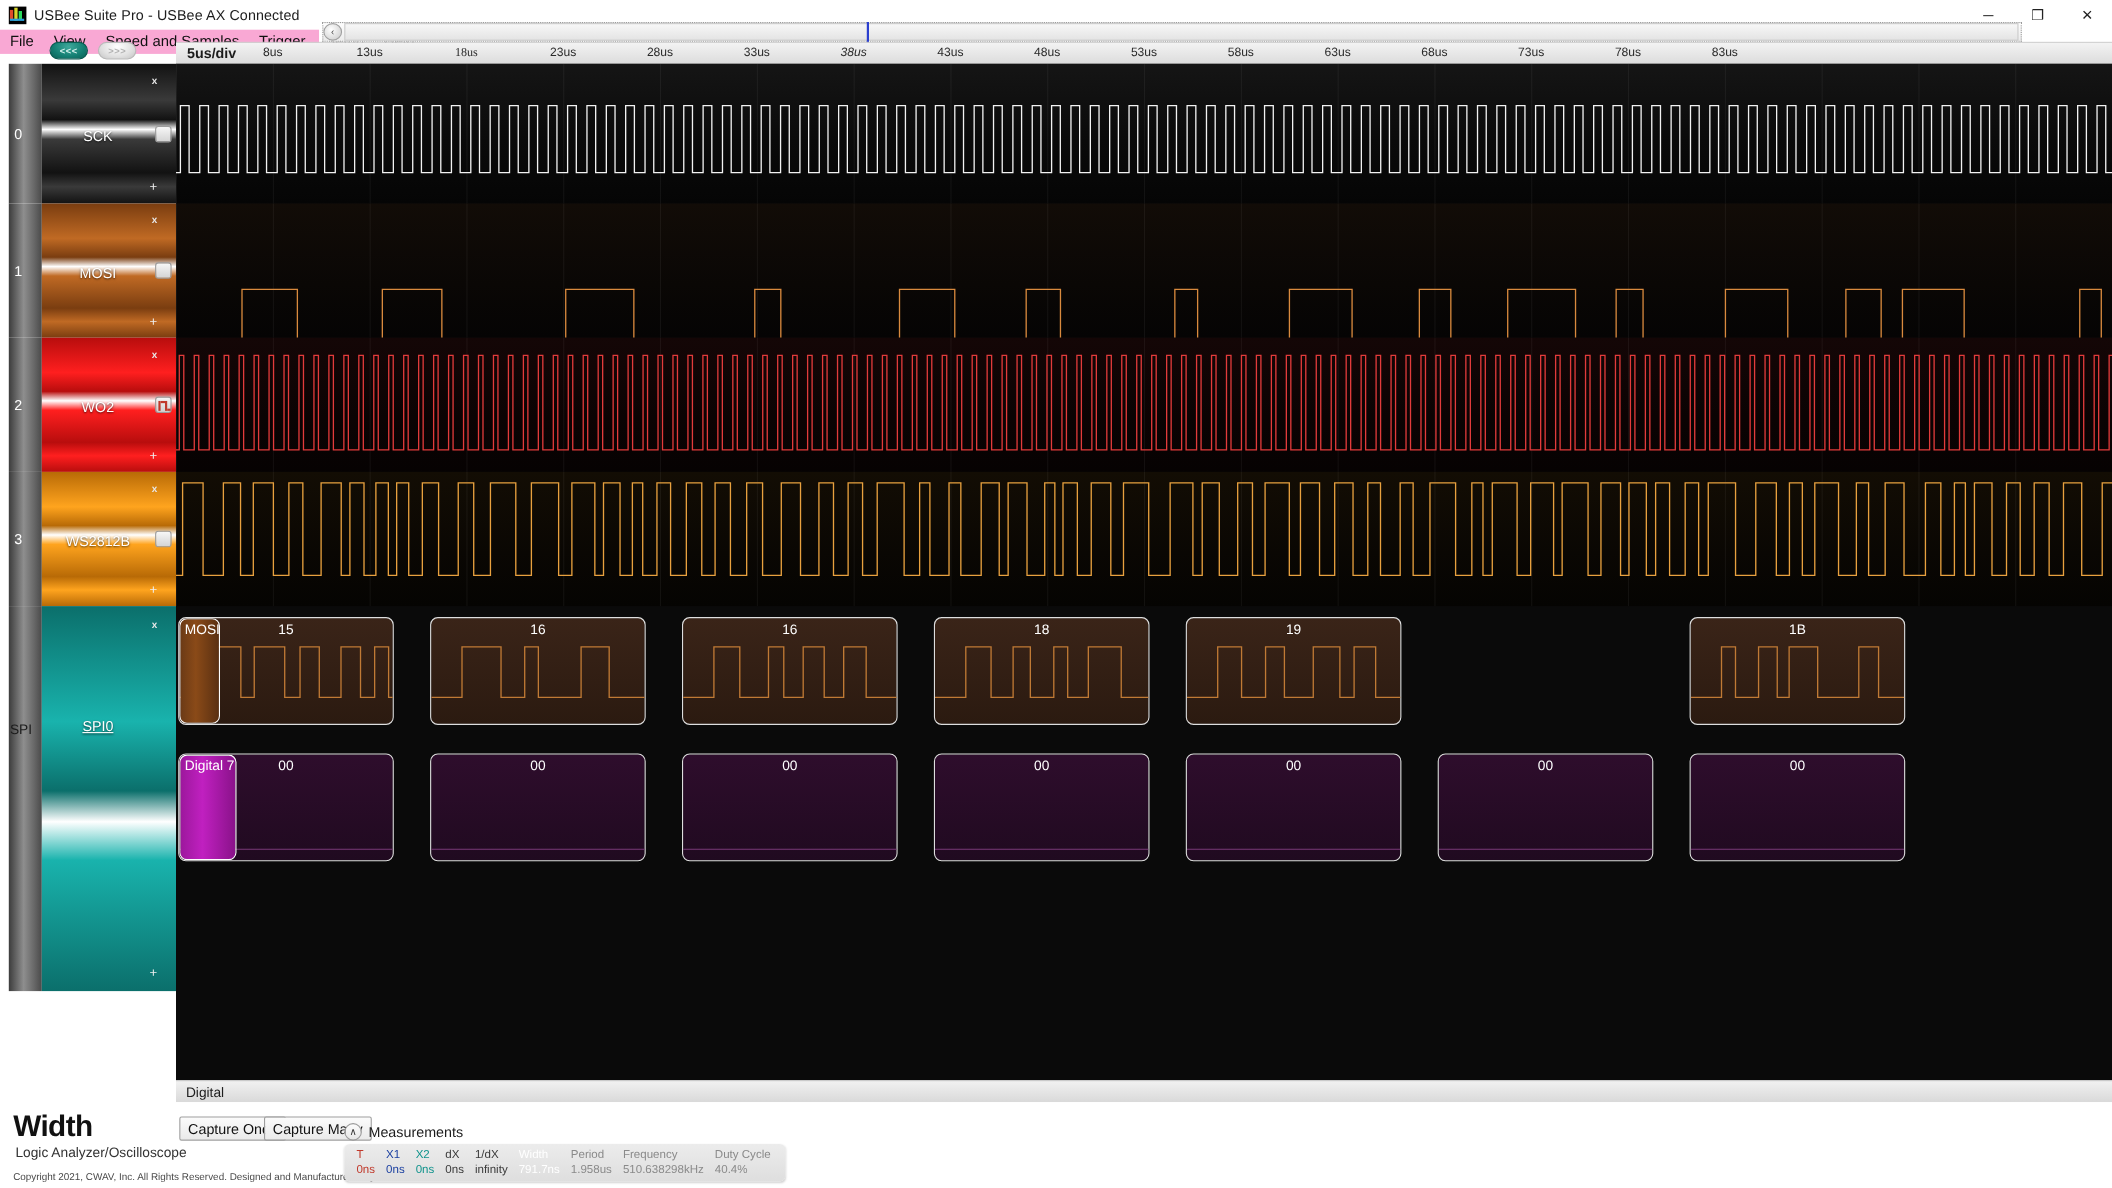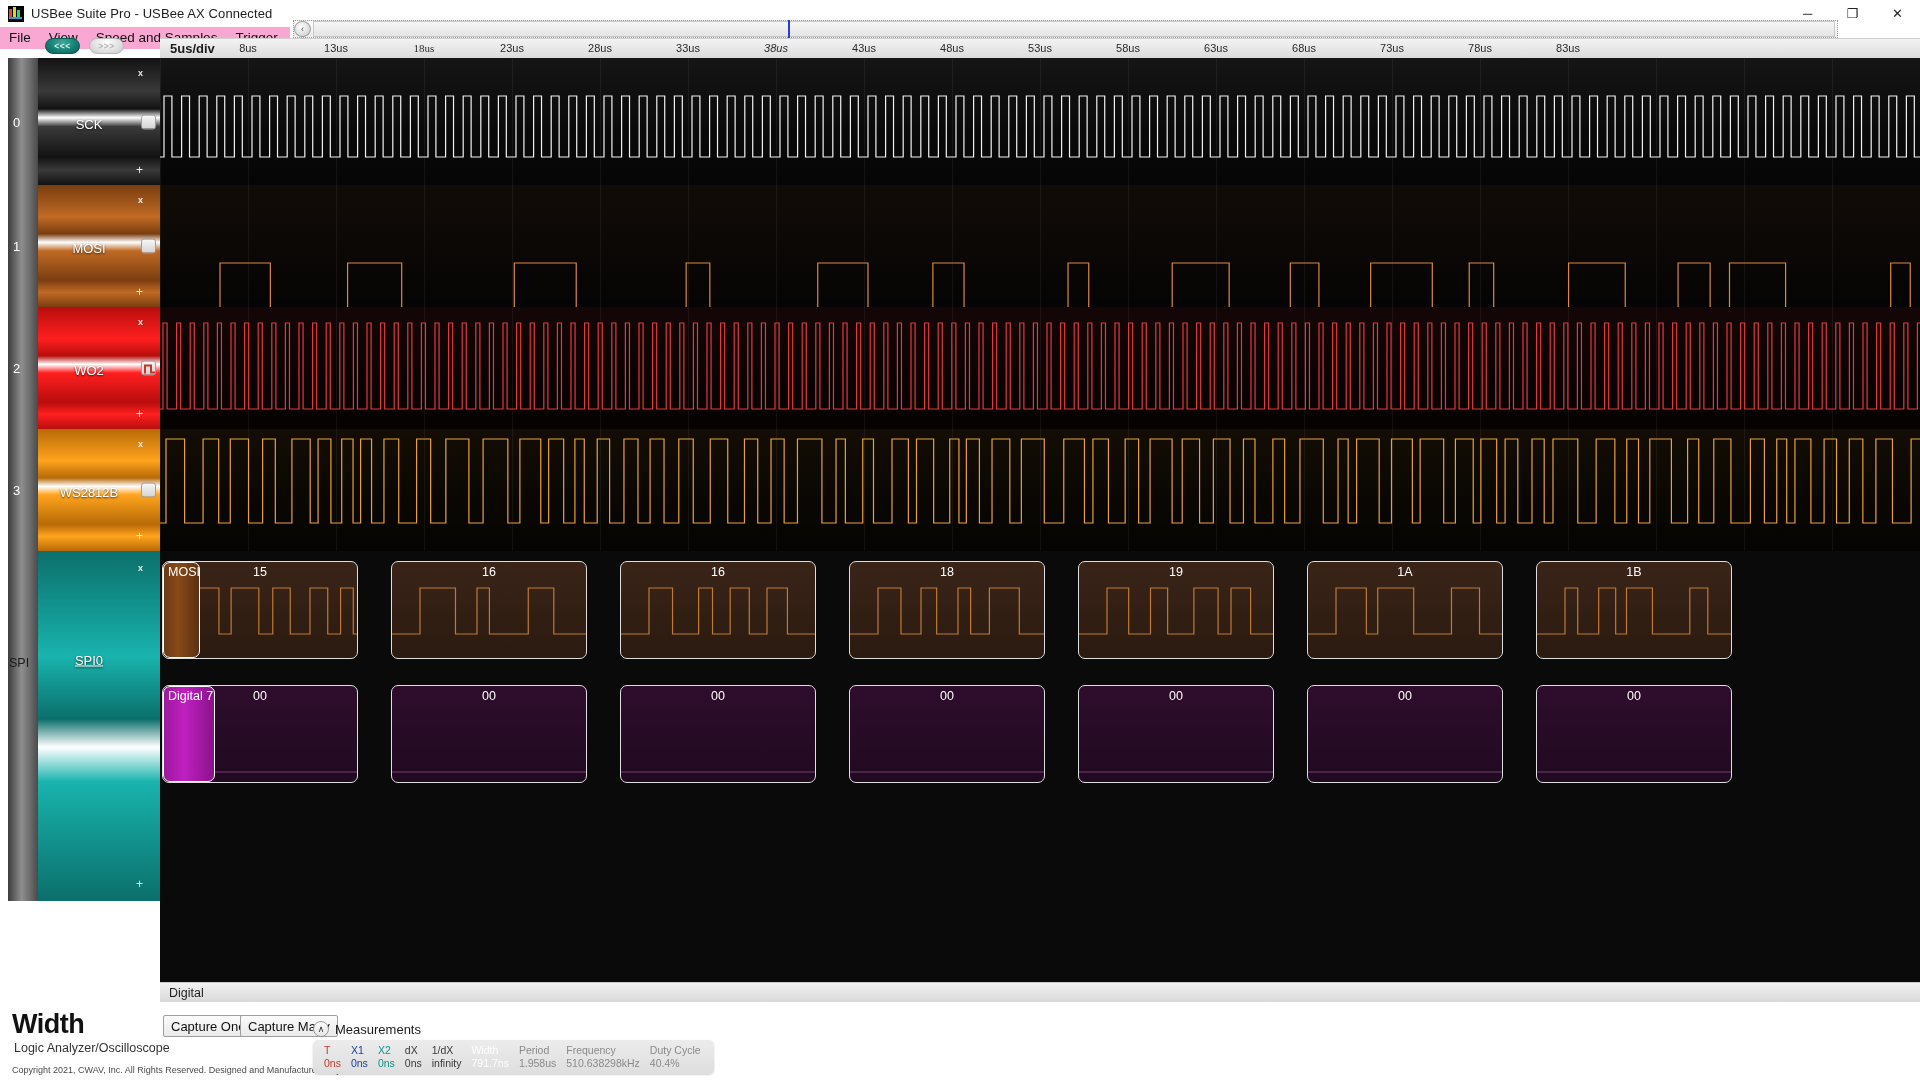--- a/index.html
+++ b/index.html
@@ -423,28 +423,20 @@
         <div class="gridline" style="left: 140px;"></div>
       </div>
       <div class="pkt mosi-pkt" style="left: 918px; width: 196px;">
         <div class="pkt-val">19</div>
         <svg width="196" height="98" style="position: absolute; left: 0px; top: 0px;">
           <path d="M 0 72 L 28 72 L 28 26 L 49.69611931298679 26 L 49.69611931298679 72 L 71.50862504053332 72 L 71.50862504053332 26 L 88.64583779622141 26 L 88.64583779622141 72 L 114.88114257663543 72 L 114.88114257663543 26 L 139.07137938918146 26 L 139.07137938918146 72 L 152.00303742010288 72 L 152.00303742010288 26 L 171.57959511949662 26 L 171.57959511949662 72 L 196 72" fill="none" stroke="#c07a35" stroke-width="1.2"></path>
         </svg>
         <div class="gridline" style="left: 70px;"></div>
         <div class="gridline" style="left: 140px;"></div>
       </div>
-      <div class="pkt mosi-pkt" style="left: 1147px; width: 196px;">
-        <div class="pkt-val">1A</div>
-        <svg width="196" height="98" style="position: absolute; left: 0px; top: 0px;">
-          <path d="M 0 72 L 28 72 L 28 26 L 58.361296185460546 26 L 58.361296185460546 72 L 69.72397995913587 72 L 69.72397995913587 26 L 105.70012601264759 26 L 105.70012601264759 72 L 143.48061952343238 72 L 143.48061952343238 26 L 171.51341376803506 26 L 171.51341376803506 72 L 196 72" fill="none" stroke="#c07a35" stroke-width="1.2"></path>
-        </svg>
-        <div class="gridline" style="left: 70px;"></div>
-        <div class="gridline" style="left: 140px;"></div>
-      </div>
       <div class="pkt mosi-pkt" style="left: 1376px; width: 196px;">
         <div class="pkt-val">1B</div>
         <svg width="196" height="98" style="position: absolute; left: 0px; top: 0px;">
           <path d="M 0 72 L 28 72 L 28 26 L 40.716717958784066 26 L 40.716717958784066 72 L 61.69596941568701 72 L 61.69596941568701 26 L 78.66993148656093 26 L 78.66993148656093 72 L 89.48379685053779 72 L 89.48379685053779 26 L 115.44396810207701 26 L 115.44396810207701 72 L 152.80255371090144 72 L 152.80255371090144 26 L 170.79723006524017 26 L 170.79723006524017 72 L 196 72" fill="none" stroke="#c07a35" stroke-width="1.2"></path>
         </svg>
         <div class="gridline" style="left: 70px;"></div>
         <div class="gridline" style="left: 140px;"></div>
       </div>
     </div>
     <div class="dec-row" style="top: 627px; height: 98px;">

